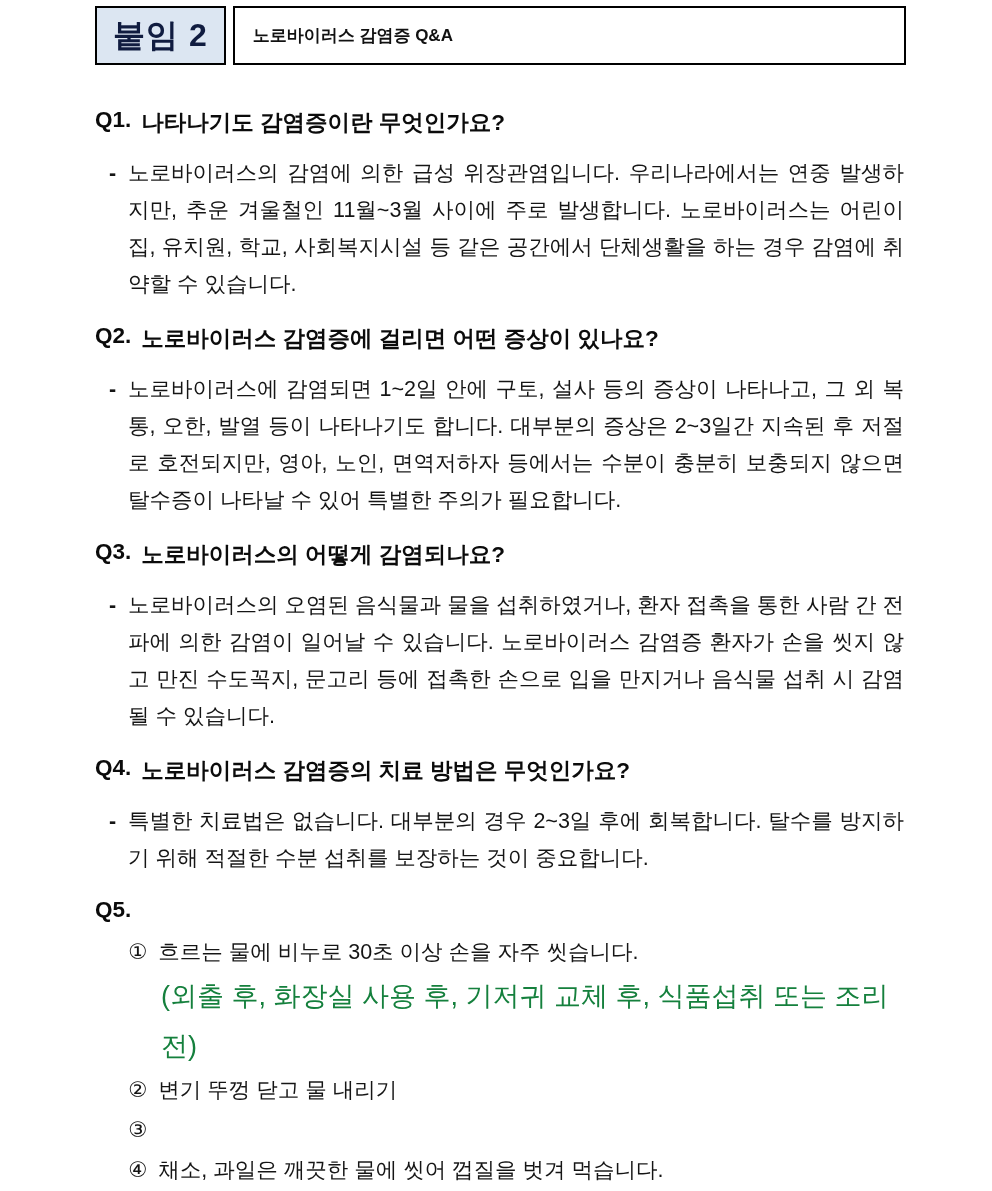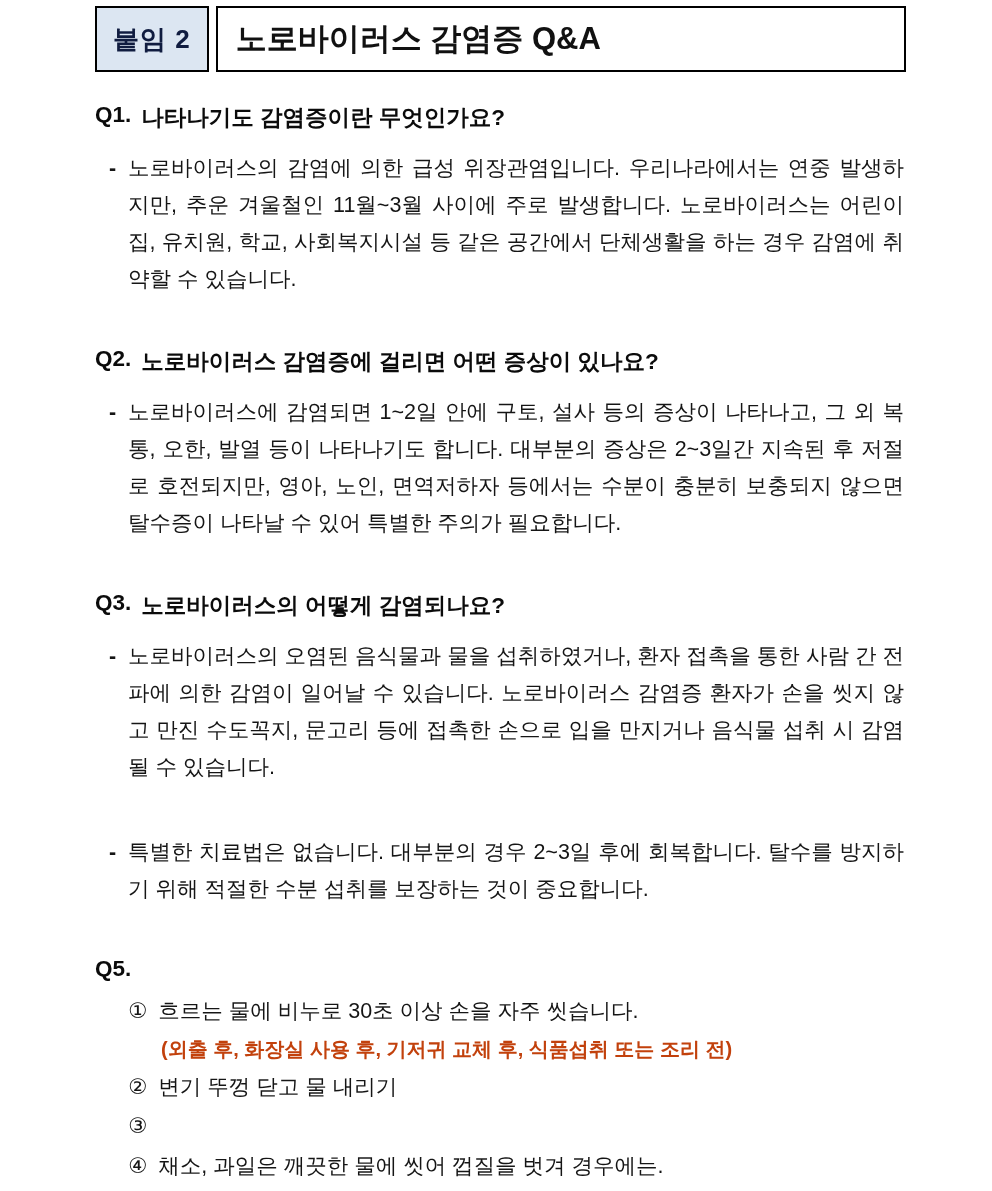--- a/index.html
+++ b/index.html
@@ -16,39 +16,39 @@
     overflow:hidden;
   }
   
   .doc-header{display:flex;align-items:stretch;gap:7px;}
   .attach-box{
     box-sizing:border-box;
     border:2px solid #000;
     background:#dce6f2;
     color:#101c40;
     font-weight:800;
-    font-size:26px;
+    font-size:32px;
     letter-spacing:1px;
     padding:5px 16px;
     display:flex;align-items:center;justify-content:center;
     white-space:nowrap;
   }
   .title-box{
     box-sizing:border-box;
     flex:1;
     border:2px solid #000;
     background:#ffffff;
     font-weight:800;
-    font-size:31px;
-    padding:10px 18px;
+    font-size:17px;
+    padding:16px 18px;
     display:flex;align-items:center;
   }
   
-  .qa-section{margin-top:48px;}
-  .qa-section.first{margin-top:30px;}
+  .qa-section{margin-top:20px;}
+  .qa-section.first{margin-top:42px;}
   .question-row{
     display:flex;gap:10px;
     font-weight:800;
     font-size:22.5px;
     color:#0b0b0b;
   }
   .question-row .q-num{white-space:nowrap;}
   .answer{
     position:relative;
     margin-top:17px;
@@ -71,24 +71,24 @@
     display:flex;gap:11px;
     margin-left:33px;
     font-size:21.5px;
     font-weight:500;
     line-height:1.84;
     color:#151515;
   }
   .p-item .marker{white-space:nowrap;}
   .p-note{
     margin-left:66px;
-    font-size:20px;
-    font-weight:700;
+    font-size:27px;
+    font-weight:400;
     line-height:1.84;
-    color:#c2410c;
+    color:#15803d;
   }
   .p-note:empty{display:none;}
 </style>
 </head>
 <body>
 
 <div class="page">
 
   <div class="doc-header">
     <div class="attach-box">
@@ -126,20 +126,24 @@
       <span class="q-num">Q3.</span>
       <span class="q-text">노로바이러스의 어떻게 감염되나요?</span>
     </div>
     <div class="answer">
       <span class="dash">-</span>
       <span>노로바이러스의 오염된 음식물과 물을 섭취하였거나, 환자 접촉을 통한 사람 간 전파에 의한 감염이 일어날 수 있습니다. 노로바이러스 감염증 환자가 손을 씻지 않고 만진 수도꼭지, 문고리 등에 접촉한 손으로 입을 만지거나 음식물 섭취 시 감염될 수 있습니다.</span>
     </div>
   </div>
 
   <div class="qa-section">
+    <div class="question-row">
+      <span class="q-num">Q4.</span>
+      <span class="q-text">노로바이러스 감염증의 치료 방법은 무엇인가요?</span>
+    </div>
     <div class="answer">
       <span class="dash">-</span>
       <span>특별한 치료법은 없습니다. 대부분의 경우 2~3일 후에 회복합니다. 탈수를 방지하기 위해 적절한 수분 섭취를 보장하는 것이 중요합니다.</span>
     </div>
   </div>
 
   <div class="qa-section">
     <div class="question-row">
       <span class="q-num">Q5.</span>
     </div>
@@ -156,21 +160,21 @@
         <span class="marker">②</span>
         <span class="text">변기 뚜껑 닫고 물 내리기</span>
       </div>
 
       <div class="p-item">
         <span class="marker">③</span>
       </div>
 
       <div class="p-item">
         <span class="marker">④</span>
-        <span class="text">채소, 과일은 깨끗한 물에 씻어 껍질을 벗겨 경우에는.</span>
+        <span class="text">채소, 과일은 깨끗한 물에 씻어 껍질을 벗겨 먹습니다.</span>
       </div>
 
       <div class="p-item">
         <span class="marker">⑤</span>
         <span class="text">설사 증상이 있는 경우에는 조리를 하지 않습니다.</span>
       </div>
 
     </div>
   </div>
 

